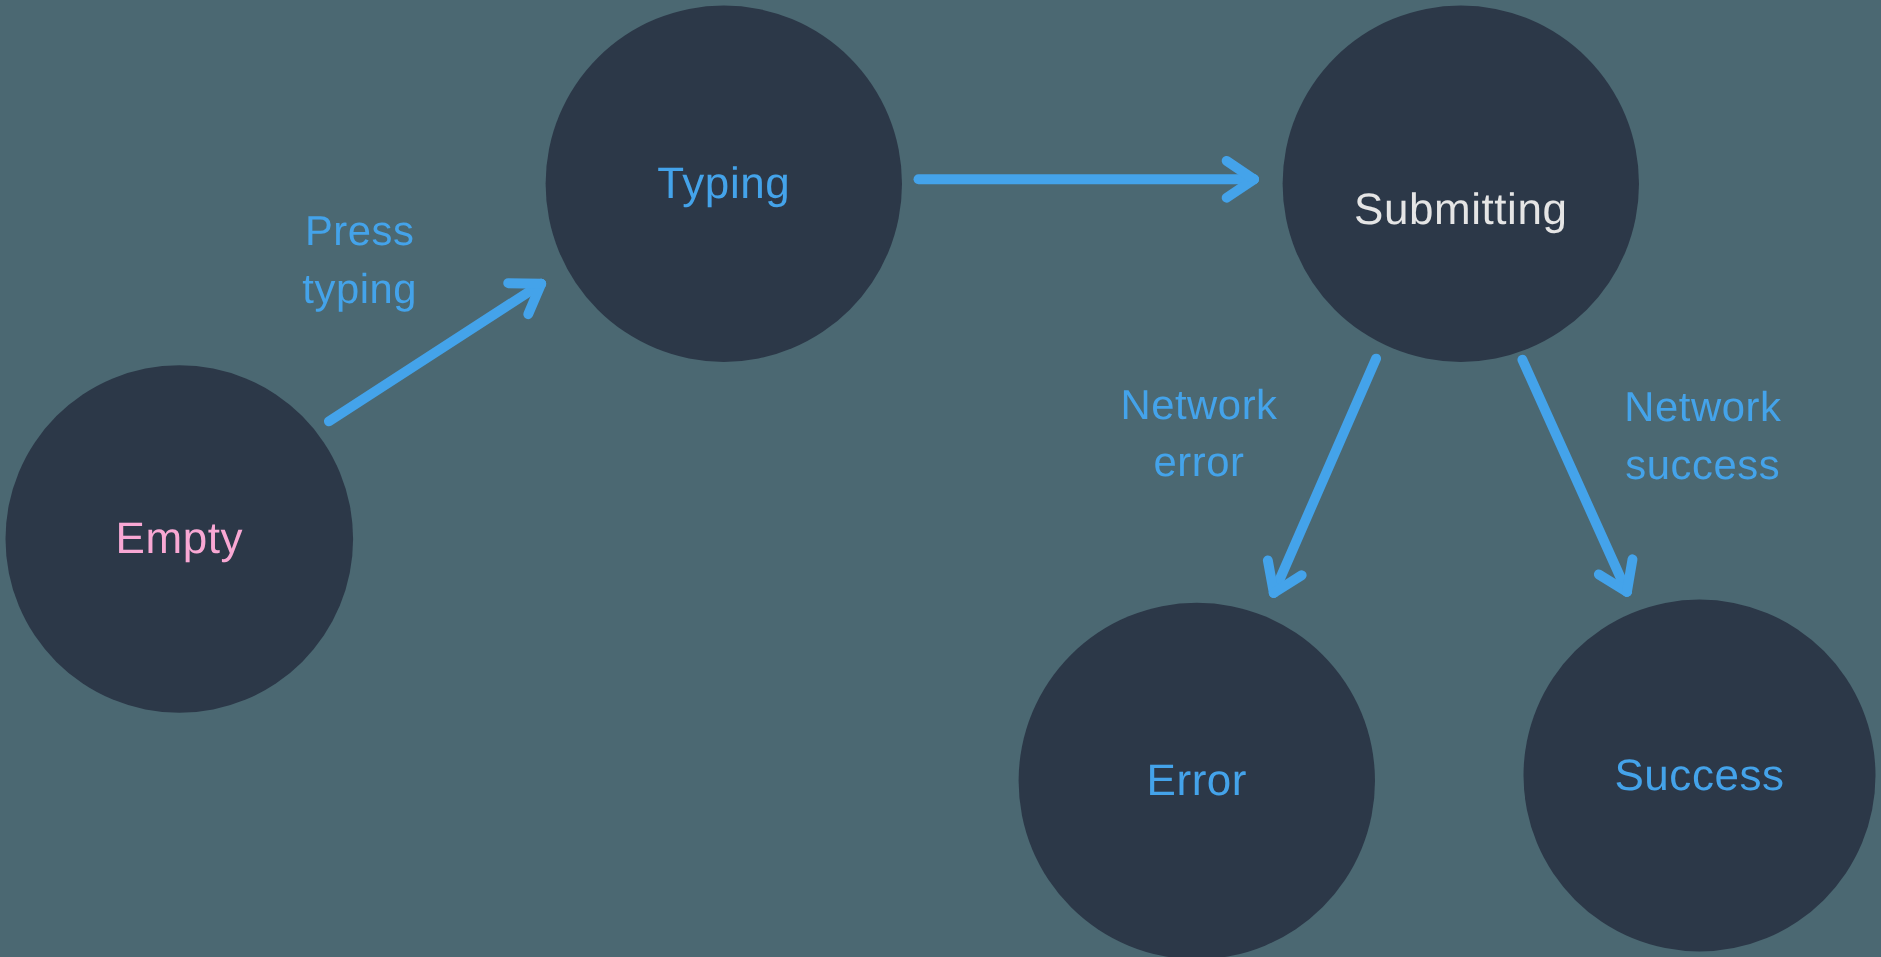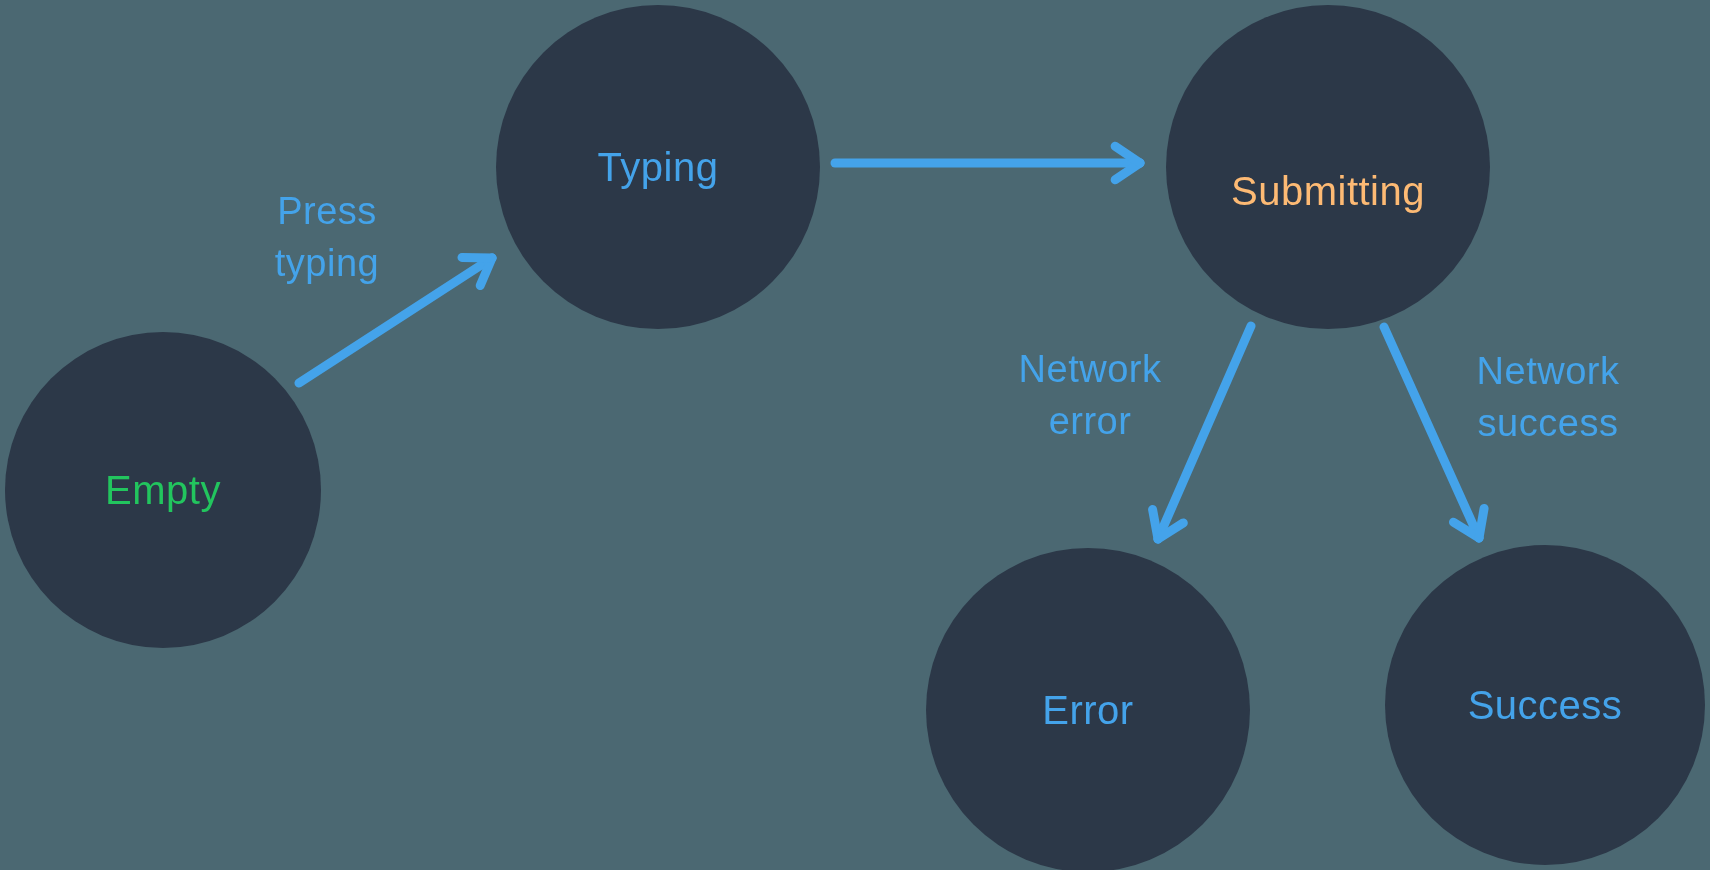--- a/index.html
+++ b/index.html
@@ -73,27 +73,27 @@
     </div>
     <div class="edge-label" style="left: 1090px; top: 395px; color: rgb(68, 163, 234);">
       <div>Network</div>
       <div>error</div>
     </div>
     <div class="edge-label" style="left: 1548px; top: 397px; color: rgb(68, 163, 234);">
       <div>Network</div>
       <div>success</div>
     </div>
     <div class="node" style="left: 5px; top: 332px; width: 316px; height: 316px; background: rgb(44, 56, 72);">
-      <span class="node-label" style="color: #22c55e;">Empty</span>
+      <span class="node-label" style="color: #f9a8d4;">Empty</span>
     </div>
     <div class="node" style="left: 496px; top: 5px; width: 324px; height: 324px; background: rgb(44, 56, 72);">
       <span class="node-label" style="color: rgb(68, 163, 234);">Typing</span>
     </div>
     <div class="node" style="left: 1166px; top: 5px; width: 324px; height: 324px; background: rgb(44, 56, 72);">
-      <span class="node-label" style="color: #fdba74; margin-top: 48px;">Submitting</span>
+      <span class="node-label" style="color: #e5e5e5; margin-top: 48px;">Submitting</span>
     </div>
     <div class="node" style="left: 926px; top: 548px; width: 324px; height: 324px; background: rgb(44, 56, 72);">
       <span class="node-label" style="color: rgb(68, 163, 234);">Error</span>
     </div>
     <div class="node" style="left: 1385px; top: 545px; width: 320px; height: 320px; background: rgb(44, 56, 72);">
       <span class="node-label" style="color: rgb(68, 163, 234);">Success</span>
     </div>
   </div>
 
 </body></html>

